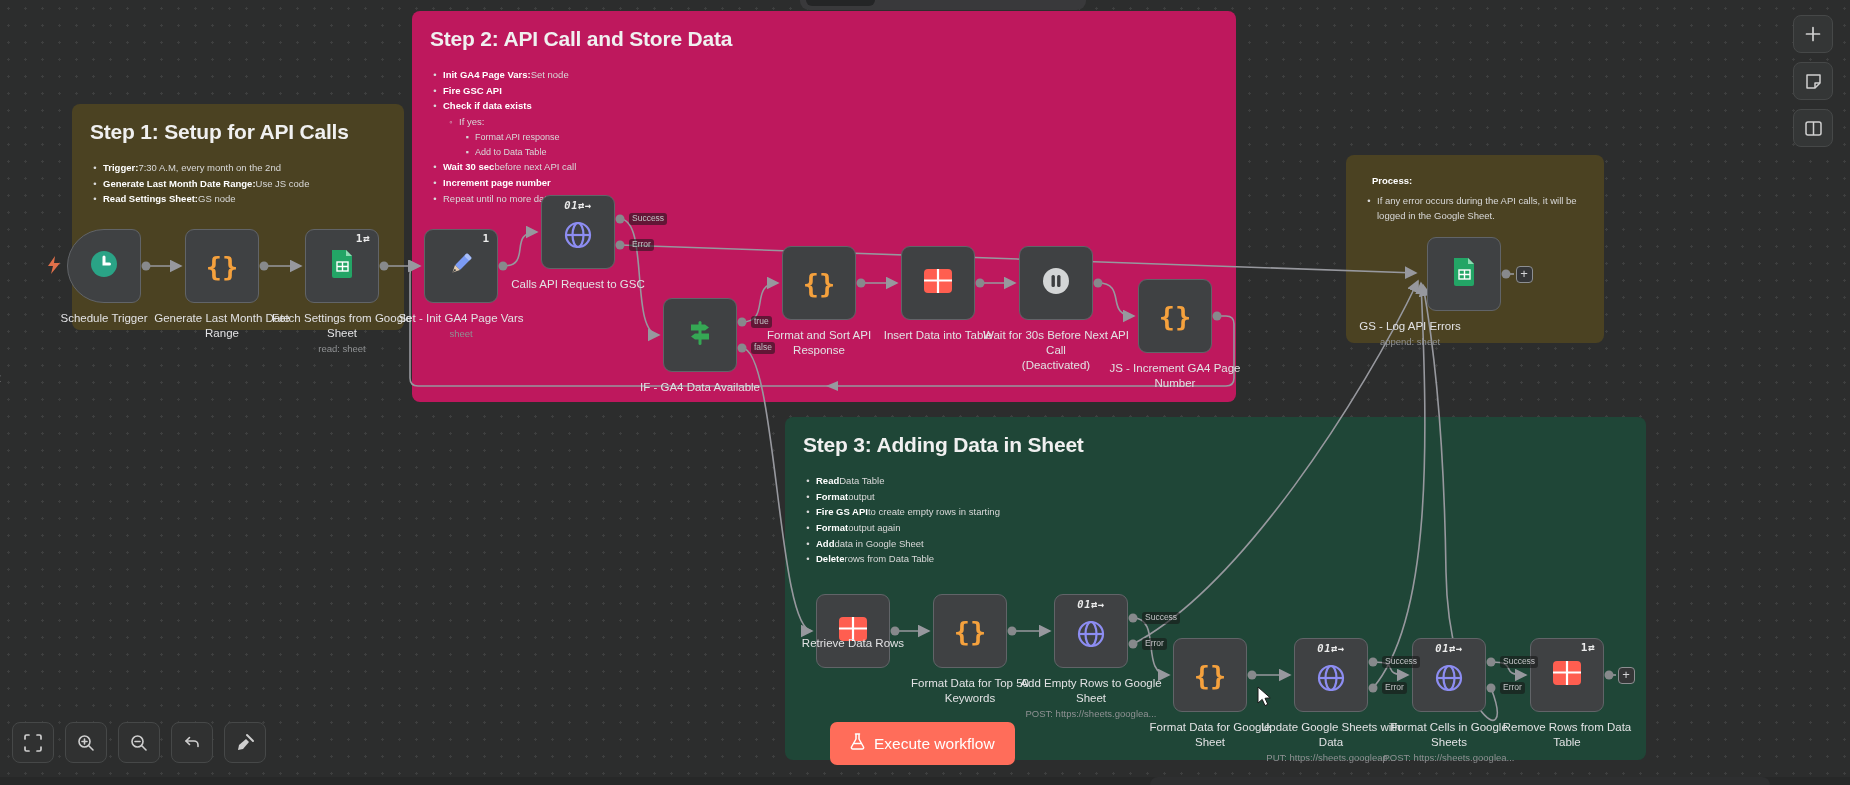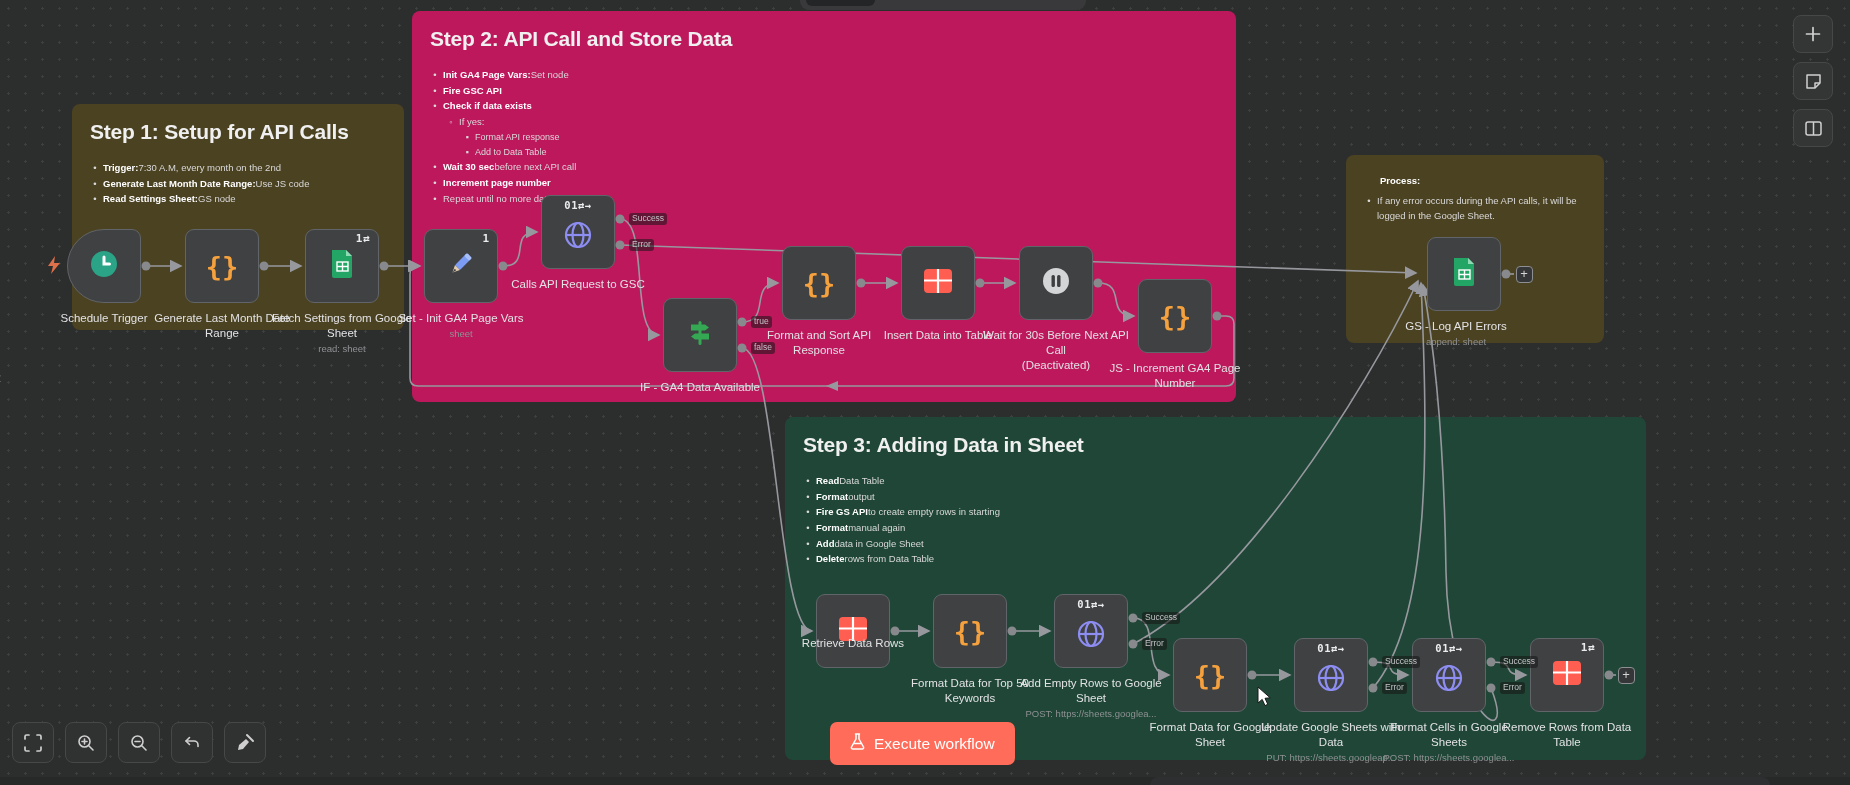--- a/index.html
+++ b/index.html
@@ -9,33 +9,33 @@
     background-image:radial-gradient(circle,#3e3f3f 1.1px,transparent 1.3px);
     background-size:17px 17px;
     font-family:"Liberation Sans",sans-serif;
     color:#e6e6e8;
   }
   
   .group{position:absolute;border-radius:8px;padding:16px 18px;box-sizing:border-box;z-index:1;}
   .group .g-title{font-size:21px;font-weight:700;color:#f0f0f0;letter-spacing:-.2px;margin-bottom:16px;}
   .bullet{font-size:9.5px;line-height:1.65;color:#d9d9d9;display:flex;}
   .bullet .mk{width:10px;flex:0 0 auto;text-align:center;margin-right:3px;color:#d9d9d9;}
-  .bullet.lv0{font-weight:700;color:#f2f2f2;margin:2px 16px 4px;}
+  .bullet.lv0{font-weight:700;color:#f2f2f2;margin:2px 8px 4px;}
   .bullet.lv2{margin-left:16px;}
   .bullet.lv3{margin-left:32px;font-size:9px;}
   .bullet b{color:#ffffff;}
   
   .node{position:absolute;width:74px;height:74px;background:var(--node-bg,#3f4143);
     border:1.5px solid var(--node-border,#616468);border-radius:9px;box-sizing:border-box;
     display:flex;align-items:center;justify-content:center;z-index:3;}
   .node.trigger{border-radius:37px 9px 9px 37px;}
   .badge-corner{position:absolute;top:2px;right:7px;font-size:11px;font-weight:700;color:#ececec;
     font-family:"DejaVu Sans Mono",monospace;letter-spacing:1px;}
   .badge-top{position:absolute;top:3px;left:0;right:0;text-align:center;font-size:10.5px;font-weight:700;
-    color:#ececec;font-family:"DejaVu Sans Mono",monospace;letter-spacing:.5px;}
+    color:#ececec;font-family:"DejaVu Sans Mono",monospace;letter-spacing:.5px;font-style:italic;}
   .braces{font-family:"DejaVu Sans Mono",monospace;font-weight:700;font-size:27px;color:var(--braces,#f5a13d);line-height:1;}
   .node-label{position:absolute;width:150px;text-align:center;font-size:11.5px;line-height:1.3;color:#e2e2e4;z-index:3;}
   .node-sub{font-size:9.5px;color:#8f9193;margin-top:2px;}
   .port-label{position:absolute;font-size:8.5px;color:#c3c3c6;background:rgba(22,22,22,.55);
     padding:0 3px;border-radius:3px;line-height:1.4;z-index:4;}
   .plus-port{position:absolute;width:17px;height:17px;border:1.5px solid #8d8f92;border-radius:4px;
     background:#353637;color:#d4d4d6;font-size:13px;line-height:14px;text-align:center;box-sizing:border-box;z-index:4;}
   
   #edges{position:absolute;left:0;top:0;z-index:2;pointer-events:none;}
   .tabbar{position:absolute;left:800px;top:-32px;height:42px;background:#39393b;border-radius:0 0 9px 9px;
@@ -193,21 +193,21 @@
         <span> output</span>
       </div>
       <div class="bullet lv1">
         <span class="mk">•</span>
         <b>Fire GS API</b>
         <span> to create empty rows in starting</span>
       </div>
       <div class="bullet lv1">
         <span class="mk">•</span>
         <b>Format</b>
-        <span> manual again</span>
+        <span> output again</span>
       </div>
       <div class="bullet lv1">
         <span class="mk">•</span>
         <b>Add</b>
         <span> data in Google Sheet</span>
       </div>
       <div class="bullet lv1">
         <span class="mk">•</span>
         <b>Delete</b>
         <span> rows from Data Table</span>
@@ -306,21 +306,21 @@
     <div class="node" style="left: 1427px; top: 237px;">
       <div><svg width="26" height="30" viewBox="0 0 26 30">
           <path d="M3 1 H17 L23 7 V27 A2 2 0 0 1 21 29 H5 A2 2 0 0 1 3 27 Z" fill="#23a566"></path>
           <path d="M17 1 L23 7 H17 Z" fill="#8fdcb4"></path>
           <g stroke="#fff" stroke-width="1.4">
             <rect x="8" y="13" width="11" height="9" fill="none"></rect>
             <path d="M8 17.5 H19 M13.5 13 V22"></path>
           </g>
         </svg></div>
     </div>
-    <div class="node-label" style="left: 1381px; top: 319px;">GS - Log API Errors<div class="node-sub">append: sheet</div></div>
+    <div class="node-label" style="left: 1335px; top: 319px;">GS - Log API Errors<div class="node-sub">append: sheet</div></div>
     <div class="node" style="left: 816px; top: 594px;">
       <div><svg width="30" height="26" viewBox="0 0 30 26">
           <rect x="1" y="1" width="28" height="24" rx="4" fill="#ff5e50"></rect>
           <g stroke="#fff" stroke-width="2.2">
             <path d="M1 12.5 H29 M15 1 V25"></path>
           </g>
         </svg></div>
     </div>
     <div class="node-label" style="left: 778px; top: 636px;">Retrieve Data Rows</div>
     <div class="node" style="left: 933px; top: 594px;">

